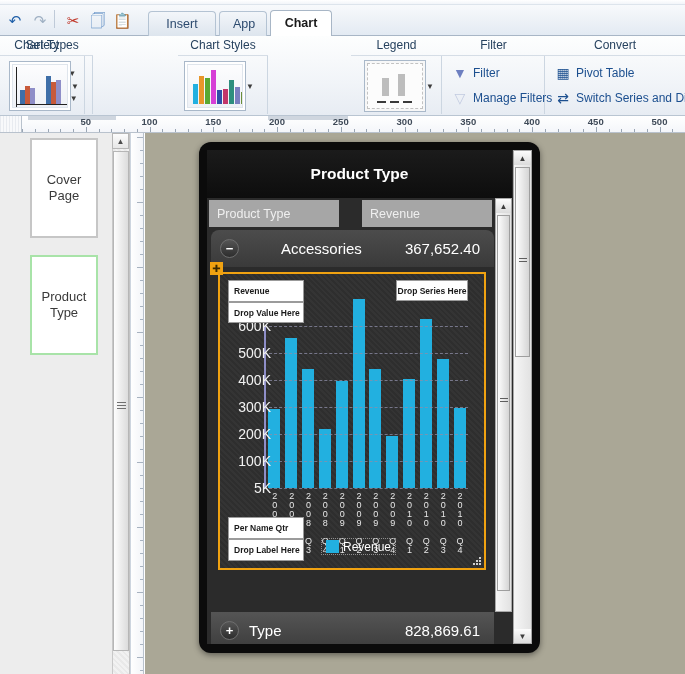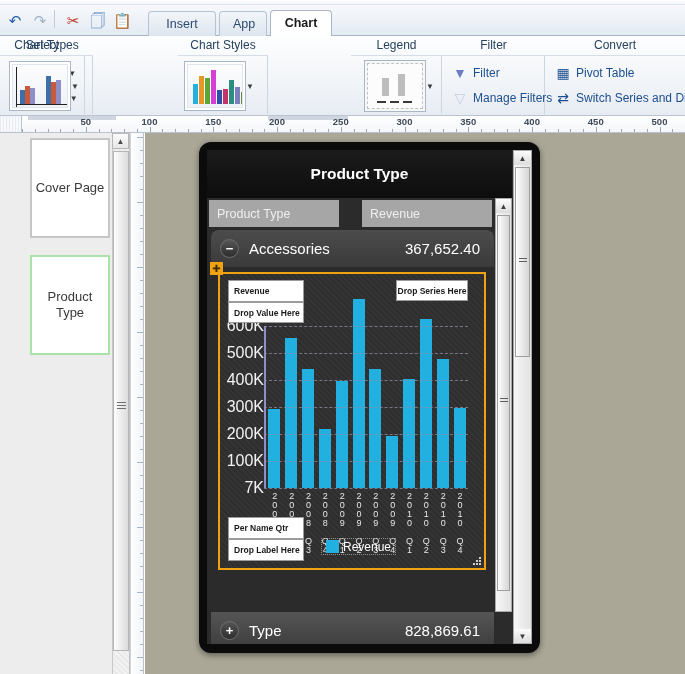--- a/index.html
+++ b/index.html
@@ -142,21 +142,21 @@
   }
   #pp-thumb{
     position:absolute; left:0px; top:2px; width:16px; height:500px;
     background:linear-gradient(90deg,#fdfdfd,#dcdcdc);
     border:1px solid #b6b6b6;
   }
   #pp-grip{ position:absolute; left:3px; top:250px; width:9px; height:7px;
             background:repeating-linear-gradient(#6f6f6f 0 1px,transparent 1px 3px); }
 
   .pagethumb{
-    position:absolute; left:30px; width:80px;
+    position:absolute; left:30px; width:68px;
     background:#ffffff; display:flex; align-items:center;
     justify-content:center; text-align:center;
     font-size:13px; color:#3a3a3a; line-height:1.25;
   }
   #page-cover{ top:5px; height:100px; border:2px solid #c6c6c6; }
   #page-product{ top:122px; height:100px; border:2px solid #a8e3a8; }
 
   
   #canvas{
     position:absolute; left:145px; top:133px; width:540px; height:541px;
@@ -197,21 +197,21 @@
     display:flex; align-items:center;
     color:#ffffff; font-size:15px;
   }
   .rowtoggle{
     width:19px; height:19px; border-radius:50%;
     background:linear-gradient(#555,#2d2d2d);
     border:1px solid #6e6e6e; color:#fff;
     display:flex; align-items:center; justify-content:center;
     font-size:13px; line-height:1; margin:0 10px 0 9px; font-weight:bold;
   }
-  #row-accessories .rlabel{ flex:0 0 auto; }
+  #row-accessories .rlabel{ flex:0 0 auto;margin-left:32px; }
   #row-accessories .rvalue{ position:absolute; right:14px; }
 
   #row-audio{
     position:absolute; left:4px; top:462px; width:283px; height:36px;
     background:linear-gradient(#555,#3d3d3d);
     display:flex; align-items:center;
     color:#ffffff; font-size:15px;
   }
   #row-audio .rvalue{ position:absolute; right:14px; }
 
@@ -236,22 +236,22 @@
   #dz-revenue{     left:8px;  top:6px;  width:76px; height:22px; }
   #dz-dropvalue{   left:8px;  top:28px; width:76px; height:21px; }
   #dz-dropseries{  left:176px;top:6px;  width:72px; height:21px;
                    justify-content:center; padding-left:0; }
   #dz-pername{     left:8px;  top:243px;width:76px; height:22px; }
   #dz-droplabel{   left:8px;  top:265px;width:76px; height:22px; }
 
   #plot{ position:absolute; left:0; top:0; width:268px; height:298px; }
   .gridline{ position:absolute; left:44px; width:204px; height:1px;
              border-top:1px dashed #8e8ea8; opacity:.75; }
-  .ylabel{ position:absolute; left:4px; width:40px; text-align:right;
-           color:#f2f2f2; font-size:16px; transform:translateY(-50%); }
+  .ylabel{ position:absolute; left:11px; width:40px; text-align:right;
+           color:#f2f2f2; font-size:14px; transform:translateY(-50%); }
   #yaxisline{ position:absolute; left:44px; top:52px; width:2px; height:162px;
               background:#8e8ec8; }
   #bars{ position:absolute; left:46px; top:28px; width:202px; height:186px; }
   .bar{ position:absolute; bottom:0; width:12px; background:#22b0e0; }
   .xlabel{
     position:absolute; top:217px;
     font-size:9px; color:#e8e8e8; line-height:1.05;
     writing-mode:vertical-rl; text-orientation:upright;
     letter-spacing:-1px;
     white-space:nowrap;
@@ -585,21 +585,21 @@
               <div class="xlabel" style="left: 116.75px;">2009 Q1</div>
               <div class="xlabel" style="left: 133.583px;">2009 Q2</div>
               <div class="xlabel" style="left: 150.417px;">2009 Q3</div>
               <div class="xlabel" style="left: 167.25px;">2009 Q4</div>
               <div class="xlabel" style="left: 184.083px;">2010 Q1</div>
               <div class="xlabel" style="left: 200.917px;">2010 Q2</div>
               <div class="xlabel" style="left: 217.75px;">2010 Q3</div>
               <div class="xlabel" style="left: 234.583px;">2010 Q4</div>
             </div>
         <div class="gridline" style="top: 214px;"></div>
-            <div class="ylabel" style="top: 214px;">7K</div>
+            <div class="ylabel" style="top: 214px;">5K</div>
             <div class="gridline" style="top: 187px;"></div>
             <div class="ylabel" style="top: 187px;">100K</div>
             <div class="gridline" style="top: 160px;"></div>
             <div class="ylabel" style="top: 160px;">200K</div>
             <div class="gridline" style="top: 133px;"></div>
             <div class="ylabel" style="top: 133px;">300K</div>
             <div class="gridline" style="top: 106px;"></div>
             <div class="ylabel" style="top: 106px;">400K</div>
             <div class="gridline" style="top: 79px;"></div>
             <div class="ylabel" style="top: 79px;">500K</div>

